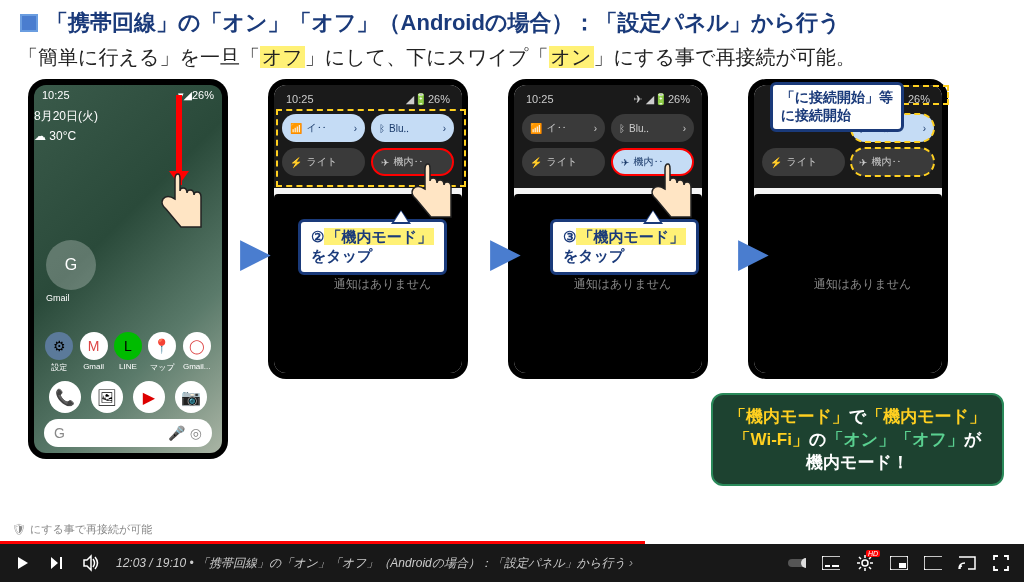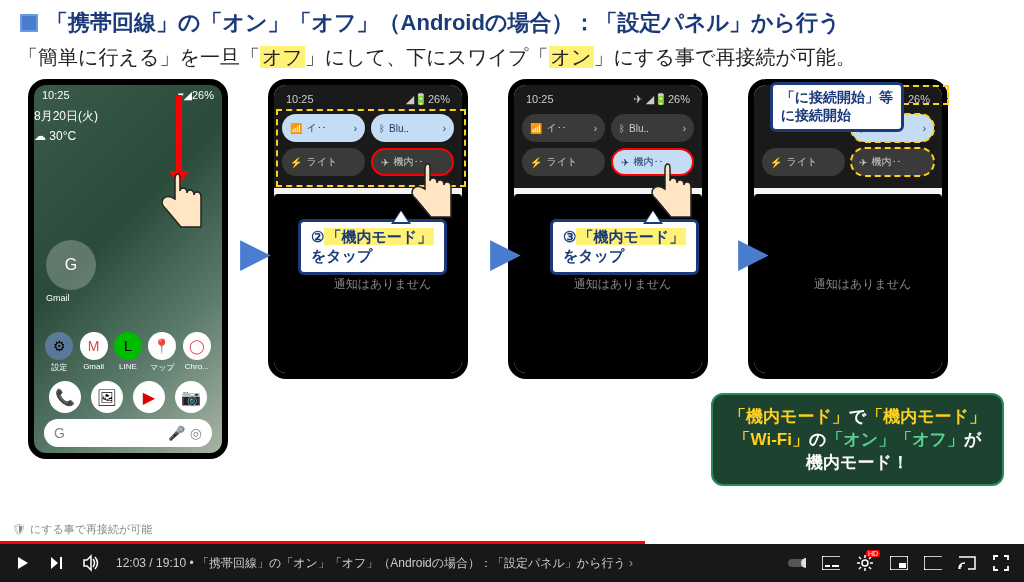--- a/index.html
+++ b/index.html
@@ -53,21 +53,21 @@
 
 .tip-box { position: absolute; bottom: 58px; right: 20px; background: rgba(10,50,30,0.92); border: 2px solid #2a8a5a; border-radius: 12px; padding: 10px 16px; color: #fff; font-size: 17px; font-weight: bold; text-align: center; z-index: 30; }
 .tip-box .yl { color: #ffd020; }
 .tip-box .gr { color: #5ad090; }
 
 .top-callout { position: absolute; top: 82px; right: 120px; background: #fff; border: 3px solid #1a3a7a; border-radius: 6px; padding: 4px 8px; font-size: 14px; font-weight: bold; color: #1a3a7a; z-index: 25; }
 
 .hand { position: absolute; width: 50px; height: 60px; z-index: 15; }
 .hand-svg { width: 100%; height: 100%; }
 
-.controls-bar { position: absolute; bottom: 0; left: 0; right: 0; height: 38px; background: #181818; display: flex; align-items: center; padding: 0 14px; gap: 16px; color: #ddd; font-size: 12px; }
+.controls-bar { position: absolute; bottom: 0; left: 0; right: 0; height: 38px; background: #181818; display: flex; align-items: center; padding: 0 14px; gap: 16px; color: #ddd; font-size: 12px; font-style: italic; }
 .progress { position: absolute; bottom: 38px; left: 0; right: 0; height: 3px; background: rgba(255,255,255,0.25); }
 .progress-fill { height: 100%; width: 63%; background: #ff0000; }
 .ctrl-icon { width: 18px; height: 18px; display: flex; align-items: center; justify-content: center; cursor: pointer; }
 .ctrl-right { margin-left: auto; display: flex; gap: 16px; align-items: center; }
 .timecode { font-size: 12px; color: #ccc; }
 
 .dashed-area { position: absolute; border: 2px dashed #ffd020; z-index: 10; }
 
 .channel { position: absolute; bottom: 7px; left: 12px; font-size: 11px; color: #888; z-index: 2; display: flex; align-items: center; gap: 4px; }
 </style>
@@ -109,21 +109,21 @@
             <div class="app-icon">
                 <div class="app-circle" style="background:#0b0">L</div>
                 <span class="app-label">LINE</span>
               </div>
             <div class="app-icon">
                 <div class="app-circle" style="background:#fff;color:#2a8">📍</div>
                 <span class="app-label">マップ</span>
               </div>
             <div class="app-icon">
                 <div class="app-circle" style="background:#fff;color:#d44">◯</div>
-                <span class="app-label">Chro...</span>
+                <span class="app-label">Gmail...</span>
               </div>
           </div>
           <div class="dock">
             <div class="dock-icon" style="background:#fff;">📞</div>
             <div class="dock-icon" style="background:#fff;">🖼</div>
             <div class="dock-icon" style="background:#fff;color:#d00">▶</div>
             <div class="dock-icon" style="background:#fff;">📷</div>
           </div>
           <div class="search-bar">
               <span>G</span>

